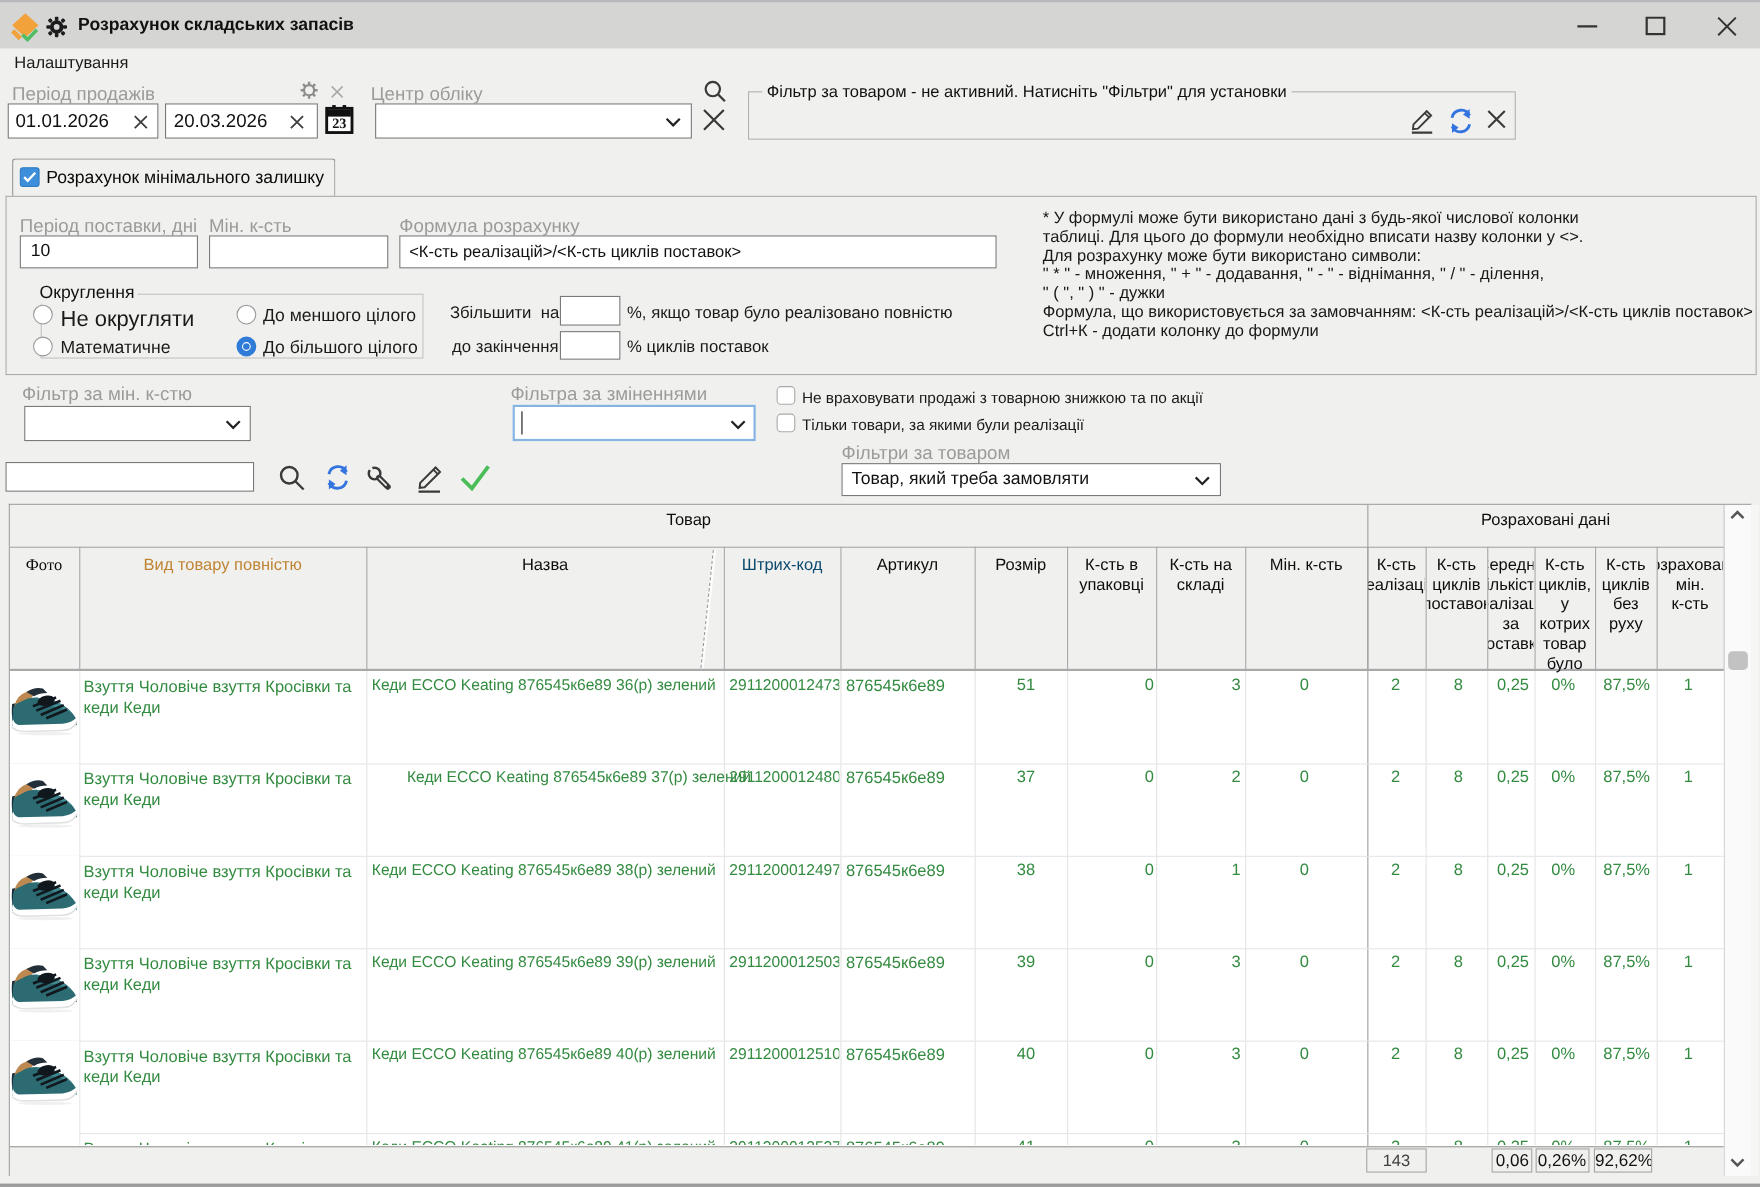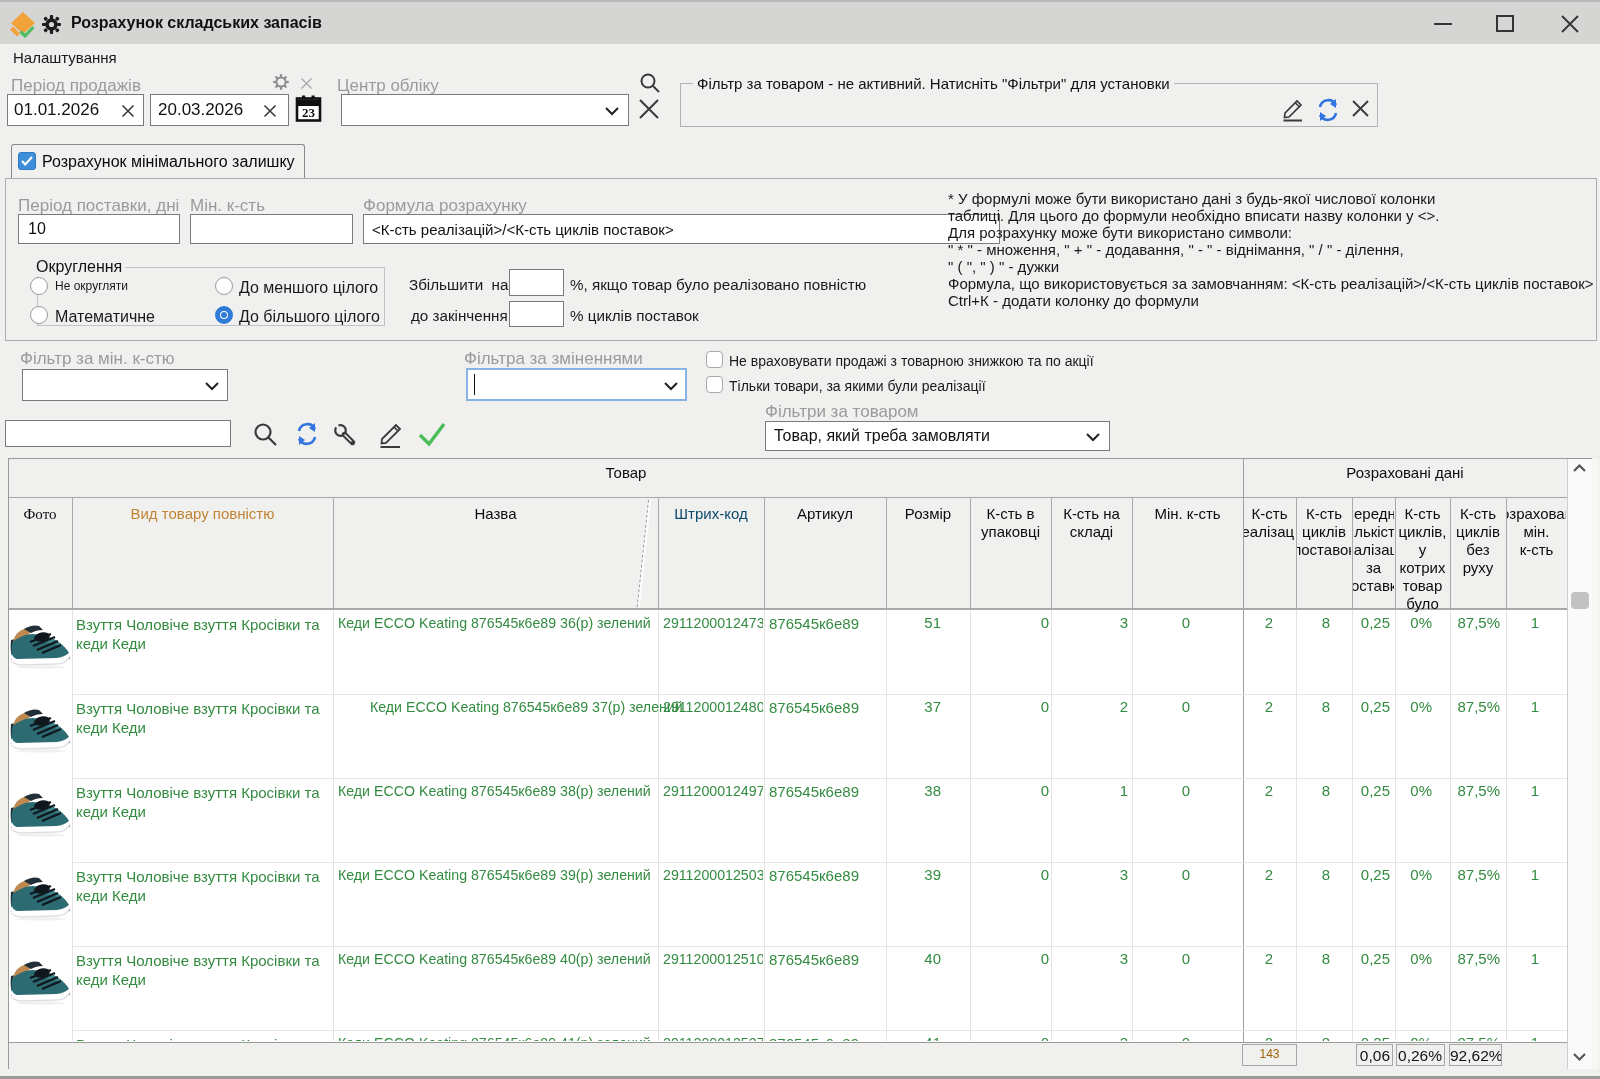--- a/index.html
+++ b/index.html
@@ -142,33 +142,33 @@
 </div>
 <div class="abs" style="left:42px;top:153px;font-size:16px;color:#0a0a0a;">Розрахунок мінімального залишку</div>
 <div class="abs" style="left:5px;top:178px;width:1592px;height:163px;border:1px solid #ababab;"></div>
 <div class="abs glabel" style="left:18px;top:196px;">Період поставки, дні</div>
 <div class="abs glabel" style="left:190px;top:196px;">Мін. к-сть</div>
 <div class="abs glabel" style="left:363px;top:196px;">Формула розрахунку</div>
 <div class="inp" style="left:18px;top:214px;width:162px;height:30px;">
     <div class="abs" style="left:9px;top:5px;font-size:16px;color:#111;">10</div>
   </div>
 <div class="inp" style="left:190px;top:214px;width:163px;height:30px;"></div>
-<div class="inp" style="left:363px;top:214px;width:637px;height:30px;">
+<div class="inp" style="left:363px;top:214px;width:543px;height:30px;">
     <div class="abs" style="left:8px;top:6px;font-size:15px;color:#111;">&lt;К-сть реалізацій&gt;/&lt;К-сть циклів поставок&gt;</div>
   </div>
 
 <div class="abs" style="left:37px;top:267px;width:348px;height:59px;border:1px solid #c3c3c3;"></div>
 <div class="abs" style="left:36px;top:258px;font-size:16px;background:#f0f0ee;padding:0 3px 0 0;color:#111;">Округлення</div>
 <div class="abs" style="left:30px;top:277px;width:18px;height:18px;border:1.5px solid #9a9a9a;border-radius:50%;background:#fff;"></div>
 <div class="abs" style="left:30px;top:306px;width:18px;height:18px;border:1.5px solid #9a9a9a;border-radius:50%;background:#fff;"></div>
 <div class="abs" style="left:215px;top:277px;width:18px;height:18px;border:1.5px solid #9a9a9a;border-radius:50%;background:#fff;"></div>
 <div class="abs" style="left:215px;top:306px;width:18px;height:18px;border:5px solid #2f7bd8;border-radius:50%;background:#fff;">
     <div class="abs" style="left:1px;top:1px;width:6px;height:6px;border-radius:50%;background:#2f7bd8;"></div>
   </div>
-<div class="abs" style="left:55px;top:279px;font-size:12px;">Не округляти</div>
+<div class="abs" style="left:55px;top:279px;font-size:20px;">Не округляти</div>
 <div class="abs" style="left:55px;top:308px;font-size:16px;">Математичне</div>
 <div class="abs" style="left:239px;top:279px;font-size:16px;">До меншого цілого</div>
 <div class="abs" style="left:239px;top:308px;font-size:16px;">До більшого цілого</div>
 <div class="abs" style="left:409px;top:276px;font-size:15.2px;">Збільшити&nbsp; на</div>
 <div class="inp" style="left:509px;top:269px;width:55px;height:27px;"></div>
 <div class="abs" style="left:570px;top:276px;font-size:15.2px;">%, якщо товар було реалізовано повністю</div>
 <div class="abs" style="left:411px;top:307px;font-size:15.2px;">до закінчення</div>
 <div class="inp" style="left:509px;top:301px;width:55px;height:26px;"></div>
 <div class="abs" style="left:570px;top:307px;font-size:15.2px;">% циклів поставок</div>
 
@@ -586,20 +586,20 @@
 <div class="cell" style="left:1059px;top:4px;width:60px;text-align:right;">3</div>
 <div class="cell" style="left:1121px;top:4px;width:60px;text-align:right;">0</div>
 <div class="cell" style="left:1204px;top:4px;width:60px;text-align:right;">2</div>
 <div class="cell" style="left:1261px;top:4px;width:60px;text-align:right;">8</div>
 <div class="cell" style="left:1321px;top:4px;width:60px;text-align:right;">0,25</div>
 <div class="cell" style="left:1363px;top:4px;width:60px;text-align:right;">0%</div>
 <div class="cell" style="left:1431px;top:4px;width:60px;text-align:right;">87,5%</div>
 <div class="cell" style="left:1470px;top:4px;width:60px;text-align:right;">1</div>
 </div>
 <div class="abs" style="left:0;top:583px;width:1558px;height:26px;background:#f0f0ee;border-top:1px solid #9a9a9a;"></div>
-<div class="abs" style="left:1233px;top:585px;width:55px;height:22px;background:#f0f0ee;border:1px solid #a6a6a6;font-size:12px;color:#a16207;text-align:center;padding-top:2px;overflow:hidden;white-space:nowrap;">143</div>
+<div class="abs" style="left:1233px;top:585px;width:55px;height:22px;background:#f0f0ee;border:1px solid #a6a6a6;font-size:15px;color:#404040;text-align:center;padding-top:2px;overflow:hidden;white-space:nowrap;">143</div>
 <div class="abs" style="left:1347px;top:585px;width:37px;height:22px;background:#f0f0ee;border:1px solid #a6a6a6;font-size:15.5px;color:#111;text-align:right;padding:2px 2px 0 0;overflow:hidden;white-space:nowrap;">0,06</div>
 <div class="abs" style="left:1387px;top:585px;width:49px;height:22px;background:#f0f0ee;border:1px solid #a6a6a6;font-size:15.5px;color:#111;text-align:right;padding:2px 2px 0 0;overflow:hidden;white-space:nowrap;">0,26%</div>
 <div class="abs" style="left:1440px;top:585px;width:53px;height:22px;background:#f0f0ee;border:1px solid #a6a6a6;font-size:15.5px;color:#111;text-align:right;padding:2px 2px 0 0;overflow:hidden;white-space:nowrap;">92,62%</div>
 </div>
 
 <div class="abs" style="left:0;top:1069px;width:1600px;height:10px;background:#f0f0ee;"></div>
 <div class="abs" style="left:0;top:1076px;width:1600px;height:3px;background:#9a9a9a;"></div>
 
 </body></html>

